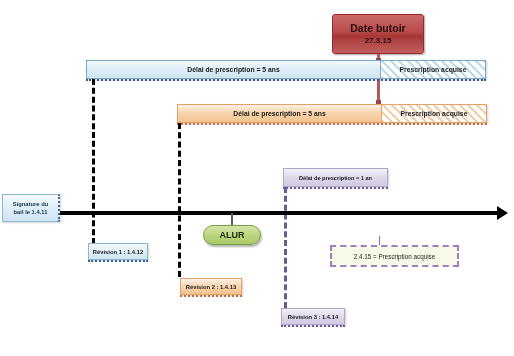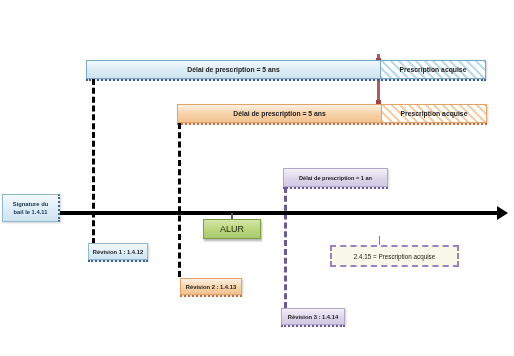--- a/index.html
+++ b/index.html
@@ -174,26 +174,26 @@
 
   .rev3 {
     left: 281px; top: 308px; width: 64px;
     border: 1px solid #b3a7c9;
     background: linear-gradient(to bottom, #f3f0f8 0%, #ddd6ea 55%, #d2c9e3 100%);
   }
   .rev3dot { left: 281px; top: 325px; width: 64px; height:0; border-top: 2px dotted #6b5b95; }
 
   
   .alurbox {
-    left: 203px; top: 219px; width: 58px; height: 20px;
+    left: 203px; top: 225px; width: 58px; height: 20px;
     border: 1px solid #7f9e4a;
-    border-radius: 0;
+    border-radius: 10px;
     background: linear-gradient(to bottom, #d5e6a8 0%, #bcd67f 50%, #a8c96a 100%);
     display: flex; align-items: center; justify-content: center;
-    font-size: 9px; font-weight: normal; color: #1d2b0b;
+    font-size: 9px; font-weight: bold; color: #1d2b0b;
     box-shadow: 1px 2px 2px rgba(0,0,0,0.3);
   }
   .alurstem {
     left: 231px; top: 213px; width: 2px; height: 12px;
     background: #5b5b5b;
   }
 
   
   .notebox {
     left: 330px; top: 245px; width: 129px; height: 22px;
@@ -205,20 +205,24 @@
   .notestem {
     left: 379px; top: 236px; width: 1px; height: 9px;
     background: #808080;
   }
 </style>
 </head>
 <body>
 
 <div id="canvas">
 
+  <div class="abs datebox">
+    <span class="t1">Date butoir</span>
+    <span class="t2">27.3.15</span>
+  </div>
   <div class="abs redline"></div>
   <div class="abs redtick1"></div>
   <div class="abs redtick2"></div>
 
   <div class="abs bar bar1">
     <div class="seg main">Délai de prescription = 5 ans</div>
     <div class="seg acq">Prescription acquise</div>
   </div>
   <div class="abs dot1"></div>
 

